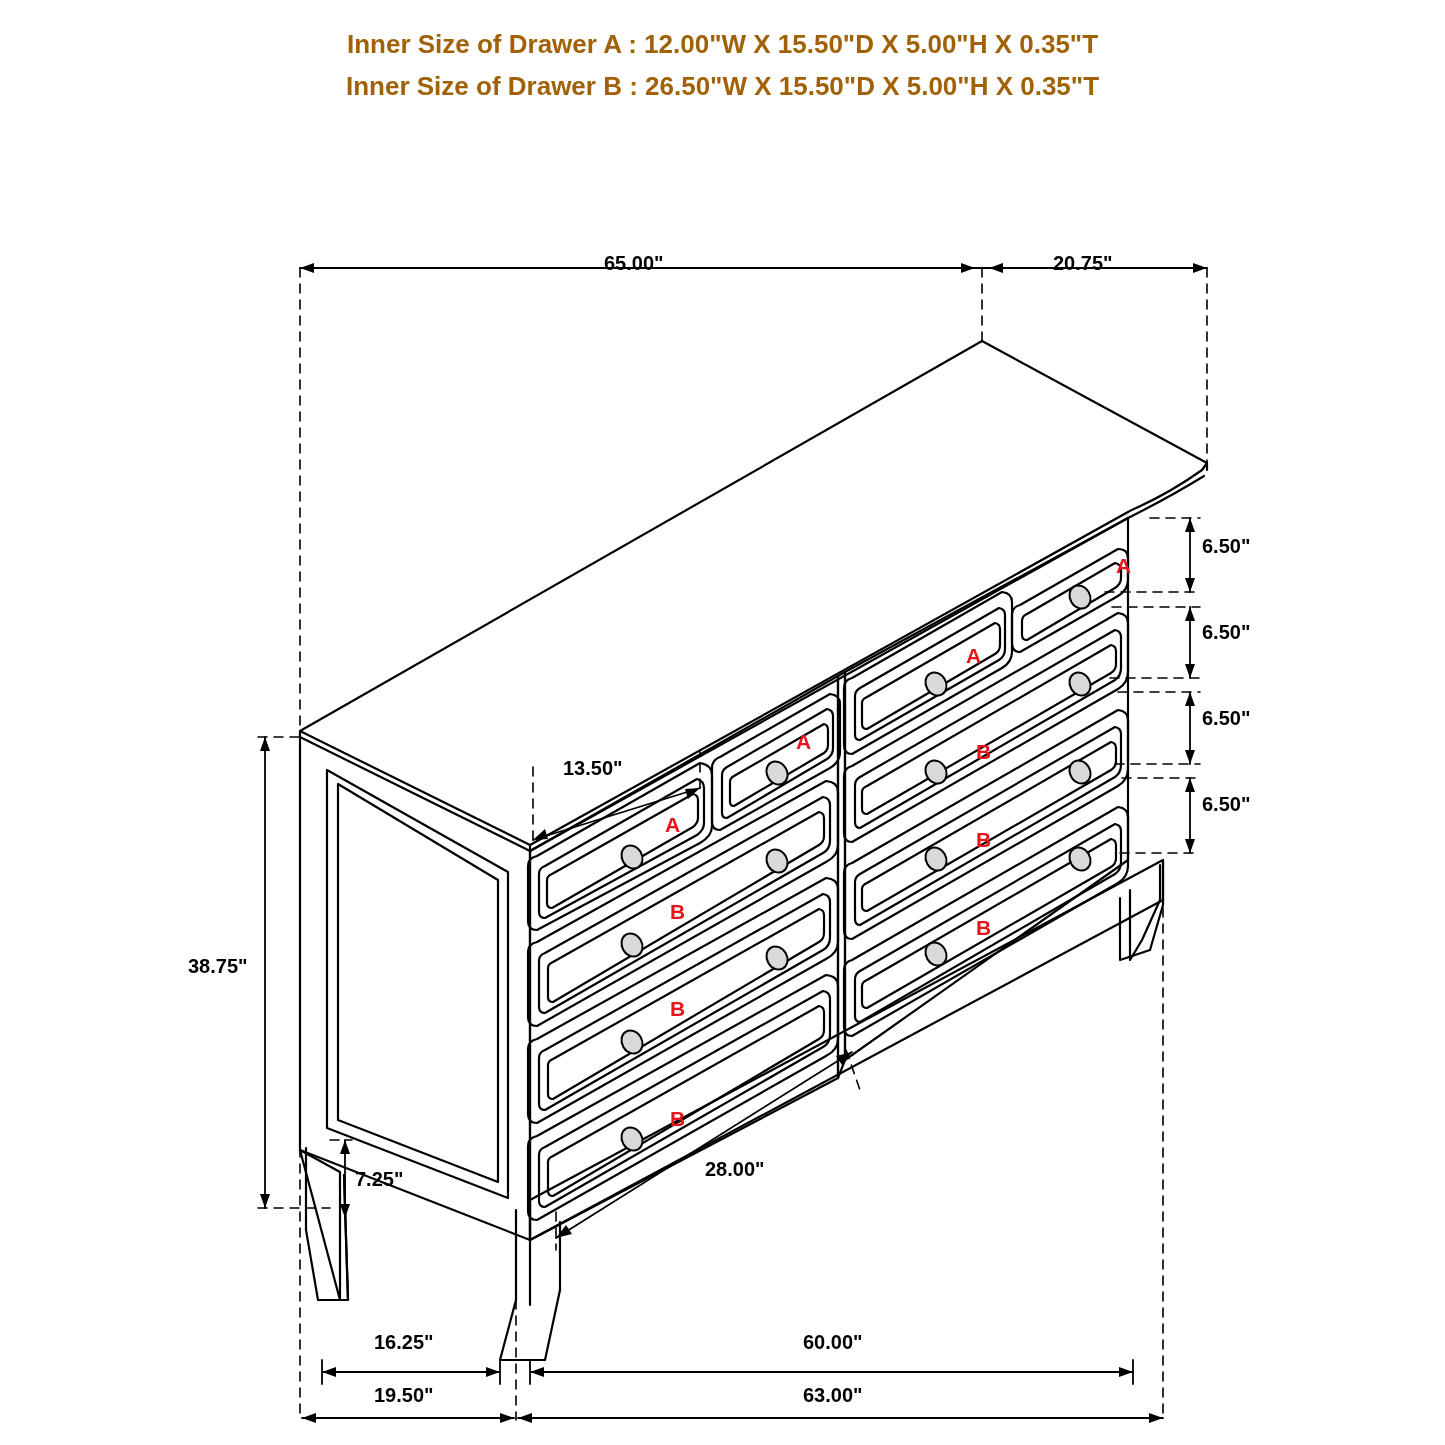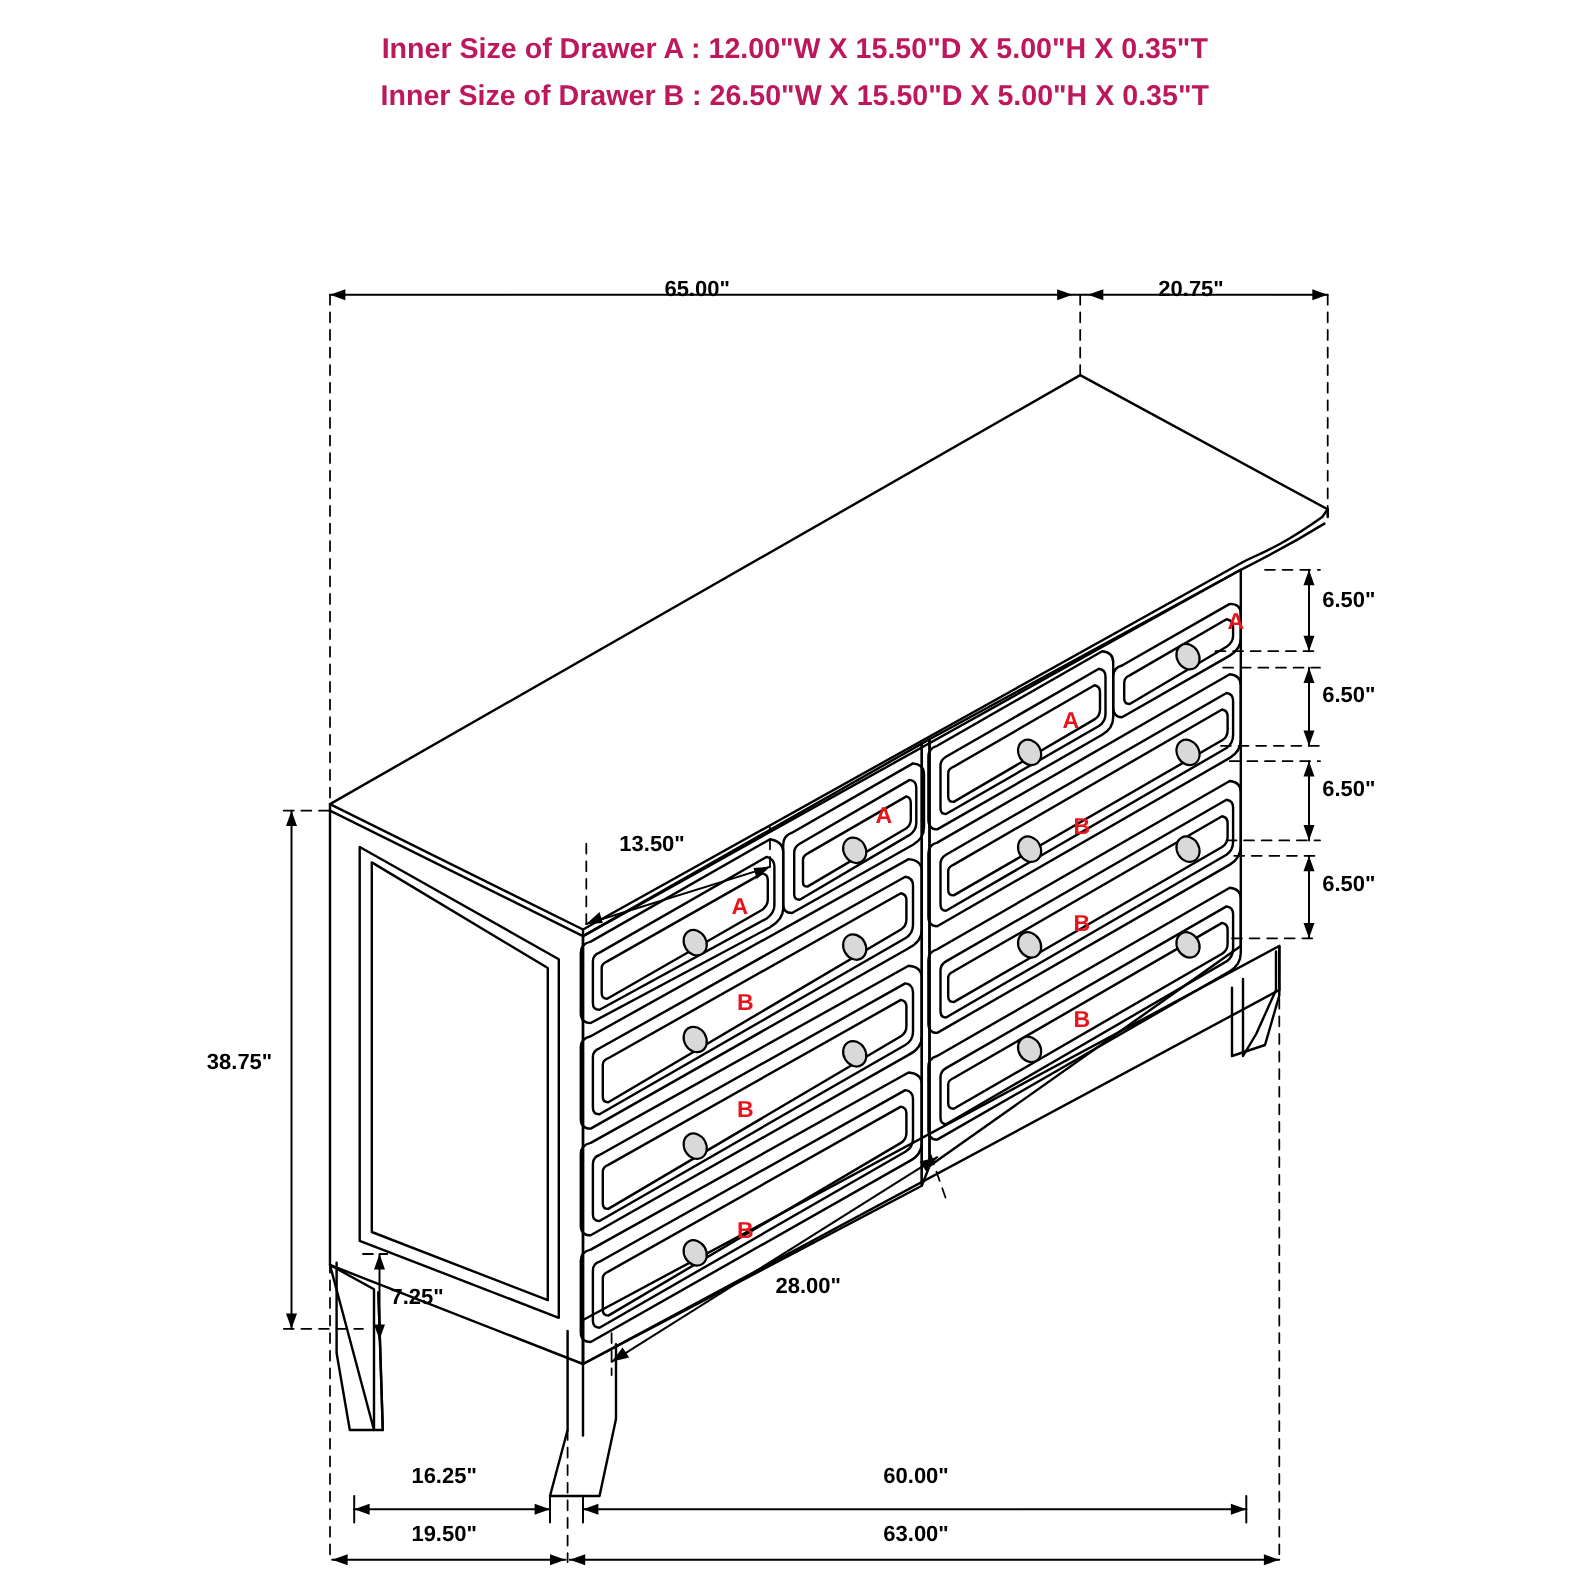--- a/index.html
+++ b/index.html
@@ -10,21 +10,21 @@
     position:relative;
     overflow:hidden;
   }
   #stage{position:absolute;left:0;top:0;width:1445px;height:1445px;}
   .hdr{
     position:absolute;
     width:1445px;
     text-align:center;
     font-weight:bold;
     font-size:26px;
-    color:#be185d;
+    color:#a16207;
     letter-spacing:0px;
   }
   #hdr1{top:29px;}
   #hdr2{top:71px;}
   .dim{
     position:absolute;
     font-weight:bold;
     font-size:20px;
     color:#000;
     white-space:nowrap;

